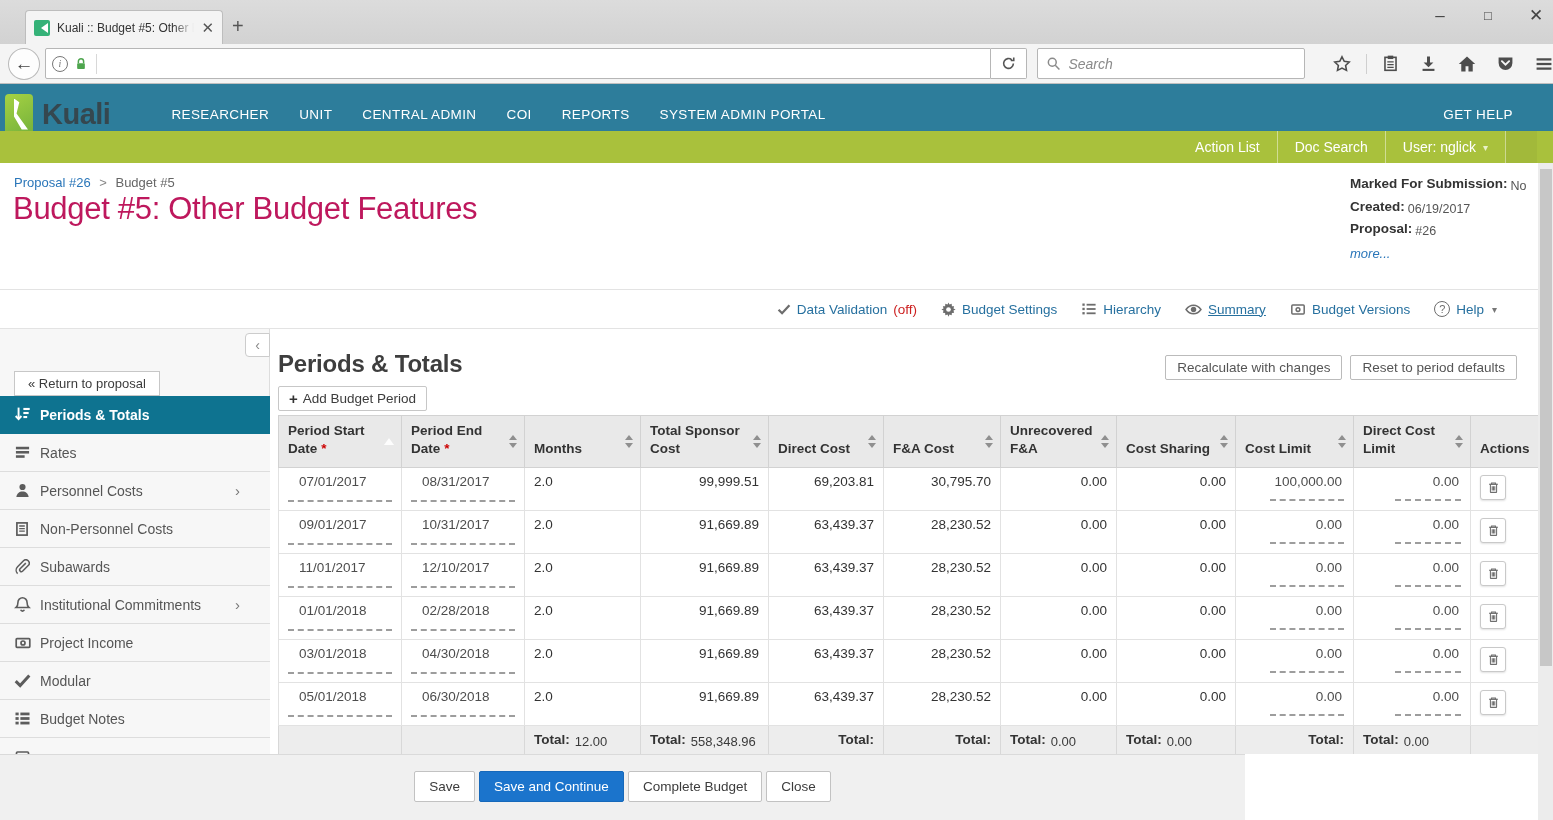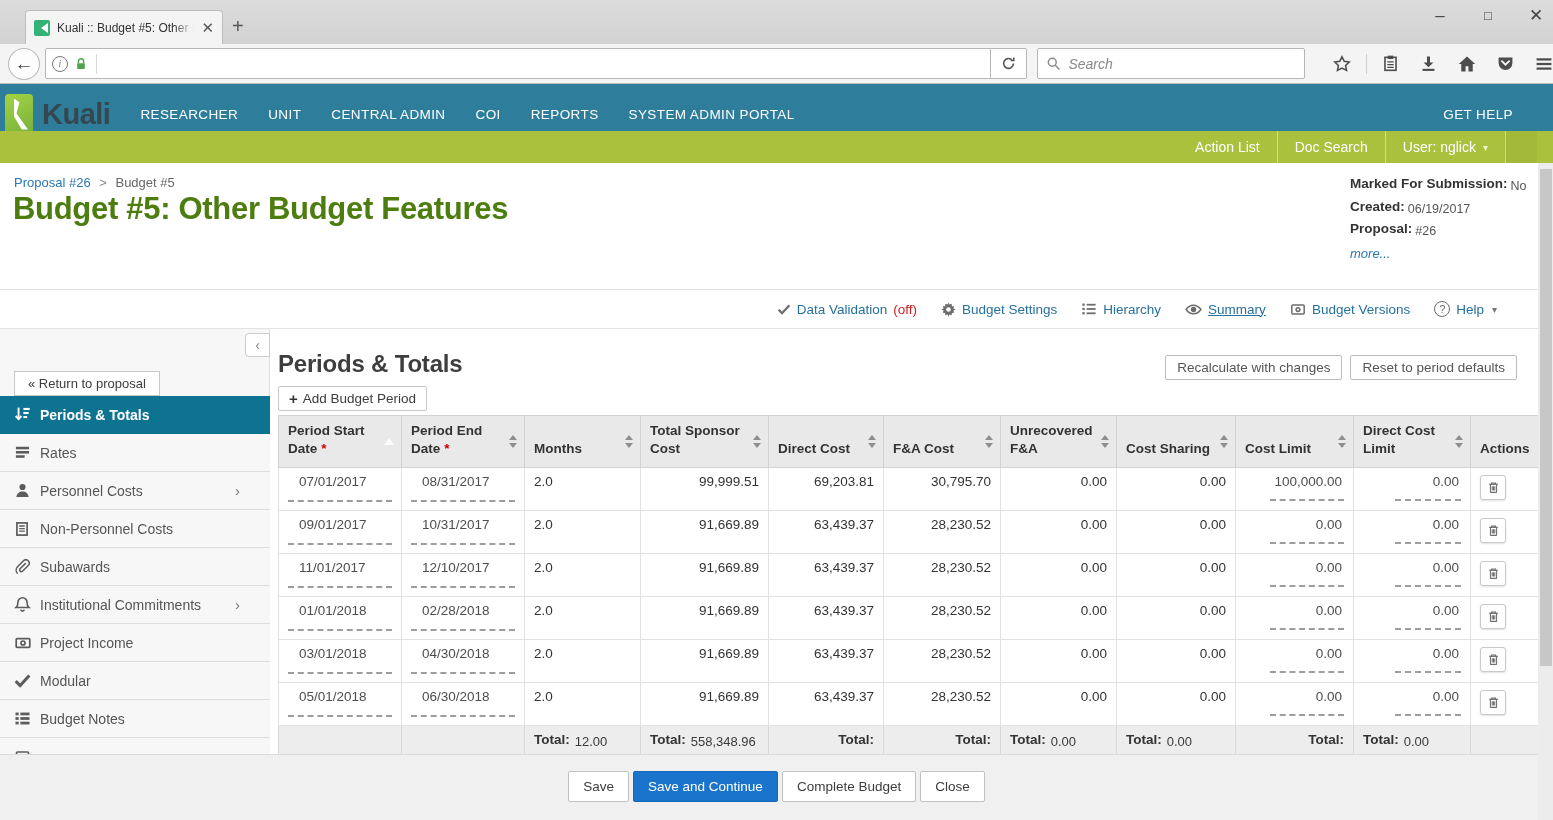--- a/index.html
+++ b/index.html
@@ -25,42 +25,42 @@
   .url-sep { width:1px; height:20px; background:#d8d8d8; margin:0 8px 0 8px; }
   .url-text { font-size:13.5px; color:#7a7a7a; white-space:nowrap; }
   .url-text b { color:#222; font-weight:bold; }
   .reload-box { width:36px; height:31px; background:#fff; border:1px solid #b6b6b6; border-left:none; border-radius:0 2px 2px 0; display:flex; align-items:center; justify-content:center; color:#555; }
   .search-box { margin-left:10px; width:268px; height:31px; background:#fff; border:1px solid #b6b6b6; border-radius:2px; display:flex; align-items:center; padding:0 8px; gap:7px; color:#8a8a8a; }
   .search-ph { font-style:italic; font-size:14px; color:#8a8a8a; }
   .chrome-icons { display:flex; align-items:center; margin-left:28px; gap:21px; color:#4d4d4d; }
   .chrome-icons .divider { width:1px; height:20px; background:#cfcfcf; margin:0 -6px; }
 
   
-  .topnav { position:absolute; top:84px; left:0; width:1553px; height:60px; background:#2d7d9b; display:flex; align-items:center; }
+  .topnav { position:absolute; top:84px; left:0; width:1553px; height:60px; background:#2d7d9b; display:flex; align-items:center;gap:31px; }
   .brand { display:flex; align-items:center; }
   .brand-logo { width:28px; height:41px; margin-left:5px; border-radius:4px; background:linear-gradient(150deg,#a6d243,#74b13b); position:relative; overflow:hidden; }
   .brand-logo::after { content:""; position:absolute; left:9px; top:5px; width:14px; height:31px; background:#fff; clip-path:polygon(0 0,38% 12%,18% 48%,100% 100%,55% 100%,0 58%); }
   .brand-word { font-size:29px; font-weight:bold; color:#35474f; margin-left:9px; letter-spacing:-0.5px; }
   .nav-items { display:flex; margin-left:30px; gap:30px; }
   .nav-item { color:#fff; font-size:13.5px; letter-spacing:0.4px; white-space:nowrap; }
   .get-help { margin-left:auto; margin-right:40px; color:#fff; font-size:13.5px; letter-spacing:0.4px; }
 
   
   .utilbar { position:absolute; top:131px; left:0; width:1553px; height:32px; background:#a9c13c; display:flex; align-items:center; justify-content:flex-end; padding-right:16px; }
   .util-item { color:#fff; font-size:14px; padding:0 17px; height:32px; display:flex; align-items:center; border-left:1px solid rgba(255,255,255,0.45); }
   .util-item:first-child { border-left:none; }
   .util-item .caret { margin-left:7px; font-size:10px; color:#e9f2c8; }
   .util-end { width:32px; height:32px; border-left:1px solid rgba(255,255,255,0.45); background:#a2b93a; }
 
   
   .doc-header { position:absolute; top:163px; left:0; width:1553px; height:127px; background:#fff; border-bottom:1px solid #e3e3e3; }
   .breadcrumb { position:absolute; top:12px; left:14px; font-size:13px; color:#666; }
   .breadcrumb a { color:#2a76b9; text-decoration:none; }
   .bc-sep { margin:0 5px; color:#888; }
-  .page-title { position:absolute; top:28px; left:13px; font-size:31px; font-weight:bold; color:#4d7c0f; letter-spacing:-0.3px; }
+  .page-title { position:absolute; top:28px; left:13px; font-size:31px; font-weight:normal; color:#be185d; letter-spacing:-0.3px; }
   .meta { position:absolute; top:10px; left:1350px; width:190px; line-height:1.68; }
   .meta-row { font-size:13.5px; }
   .meta-label { font-weight:bold; color:#333; }
   .meta-value { color:#555; font-size:12.5px; position:relative; top:2px; margin-left:3px; }
   .meta-more { color:#2a76b9; font-style:italic; font-size:13px; margin-top:2px; display:inline-block; }
 
   
   .doc-toolbar { position:absolute; top:290px; left:0; width:1553px; height:39px; background:#fff; border-bottom:1px solid #e3e3e3; display:flex; align-items:center; justify-content:flex-end; padding-right:56px; gap:24px; }
   .dt-item { display:flex; align-items:center; gap:6px; font-size:13.5px; color:#26709f; white-space:nowrap; }
   .dt-item .ico { color:#6d6d6d; display:flex; }
@@ -104,21 +104,21 @@
   .ed-date { width:104px; padding:0 0 11px 11px; }
   .ed-num { min-width:66px; text-align:right; padding:2px 2px 10px 2px; }
   td.ed-cell { text-align:right; padding-top:4px; }
   .trash-btn { width:26px; height:25px; background:#fff; border:1px solid #c9c9c9; border-radius:3px; display:flex; align-items:center; justify-content:center; color:#6e6e6e; box-shadow:0 1px 2px rgba(0,0,0,0.12); margin-top:1px; }
   tr.totals td { background:#ededed; border-color:#d8d8d8; height:37px; }
   .tot-label { font-weight:bold; color:#333; }
   .tot-value { font-size:13px; color:#3a3a3a; margin-left:5px; position:relative; top:2px; }
   tr.totals td.t-right { text-align:right; }
 
   
-  .footer { position:absolute; top:754px; left:0; width:1553px; height:66px; background:#f0f0f0; border-top:1px solid #dadada; display:flex; justify-content:center; align-items:flex-start; padding-top:16px; gap:4px; }
+  .footer { position:absolute; top:754px; left:0; width:1245px; height:66px; background:#f0f0f0; border-top:1px solid #dadada; display:flex; justify-content:center; align-items:flex-start; padding-top:16px; gap:4px; }
   .f-btn { height:31px; background:#fff; border:1px solid #c2c2c2; border-radius:2px; font-size:13.5px; color:#3c3c3c; padding:0 14px; display:flex; align-items:center; }
   .f-btn.primary { background:#1b74cc; border-color:#1668ba; color:#fff; }
 
   
   .pg-scroll { position:absolute; top:163px; right:0; width:15px; height:657px; background:#ececec; }
   .pg-thumb { position:absolute; top:6px; left:1.5px; width:12px; height:497px; background:#c7c7c7; }
 
   .ico svg { display:block; }
 </style>
 </head>

